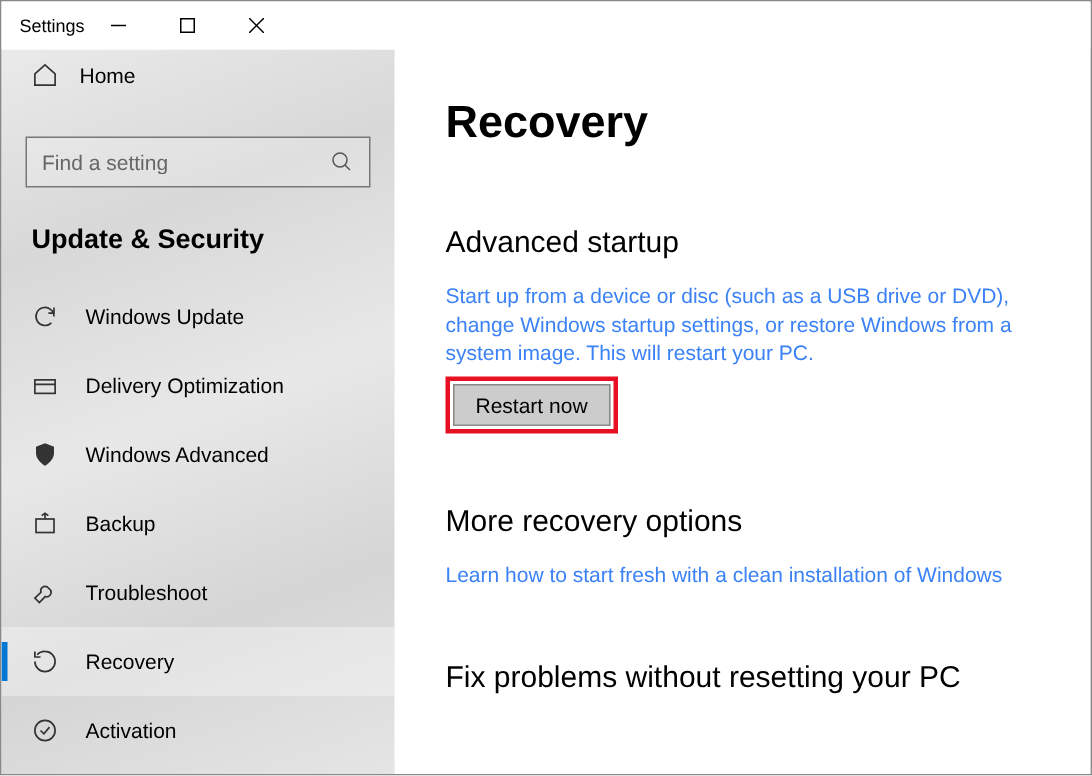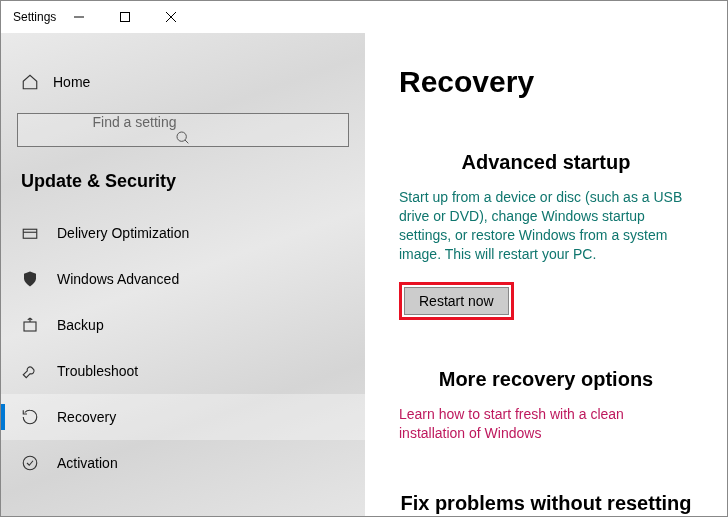--- a/index.html
+++ b/index.html
@@ -4,41 +4,41 @@
 <style>
 * { margin: 0; padding: 0; box-sizing: border-box; font-family: "Segoe UI", Arial, sans-serif; }
 body { width: 728px; height: 517px; overflow: hidden; background: #fff; }
 .window { width: 728px; height: 517px; border: 1px solid #888; display: flex; flex-direction: column; background: #fff; }
 .titlebar { height: 32px; display: flex; align-items: center; padding-left: 12px; background: #fff; }
 .title { font-size: 12px; color: #000; }
 .winbtns { display: flex; }
 .winbtn { width: 46px; height: 32px; display: flex; align-items: center; justify-content: center; }
 .winbtn svg { width: 10px; height: 10px; }
 .body { flex: 1; display: flex; overflow: hidden; }
-.sidebar { width: 364px; background: linear-gradient(160deg, #eaeaea 0%, #d8d8d8 25%, #e8e8e8 50%, #d5d5d5 75%, #e5e5e5 100%); position: relative; padding-top: 32px; display: flex; flex-direction: column; }
+.sidebar { width: 262px; background: linear-gradient(160deg, #eaeaea 0%, #d8d8d8 25%, #e8e8e8 50%, #d5d5d5 75%, #e5e5e5 100%); position: relative; display: flex; flex-direction: column; }
 .home { display: flex; align-items: center; gap: 14px; padding: 8px 20px; margin-bottom: 14px; }
 .home svg { width: 18px; height: 18px; }
 .home-label { font-size: 14px; color: #000; }
-.searchwrap { margin: 0 16px 24px; border: 1px solid #777; height: 34px; display: flex; align-items: center; padding: 0 10px; background: rgba(255,255,255,0.2); flex-direction: column; }
+.searchwrap { margin: 10px 16px 24px; border: 1px solid #777; height: 34px; display: flex; align-items: center; padding: 0 10px; background: rgba(255,255,255,0.2); }
 .search { flex: 1; border: none; background: transparent; font-size: 14px; outline: none; color: #555; }
 .search::placeholder { color: #666; }
 .searchwrap svg { width: 16px; height: 16px; }
 .category { font-size: 18px; font-weight: 600; color: #000; padding: 0 20px; margin-bottom: 18px; }
 .navlist { display: flex; flex-direction: column; }
 .navitem { display: flex; align-items: center; gap: 18px; padding: 14px 20px; font-size: 14px; color: #000; position: relative; }
 .navitem.active::before { content: ""; position: absolute; left: 0; top: 10px; bottom: 10px; width: 4px; background: #0078d4; }
 .navitem.active { background: rgba(255,255,255,0.35); }
 .navitem svg { width: 18px; height: 18px; flex-shrink: 0; }
 .content { flex: 1; padding: 32px 34px 0; overflow: hidden; background: #fff; }
 .h1 { font-size: 30px; font-weight: 600; margin-bottom: 52px; }
-.h2 { font-size: 20px; font-weight: 700; margin-bottom: 14px; text-align: center; }
-.para { font-size: 14px; color: #0f766e; line-height: 1.35; margin-bottom: 18px; }
+.h2 { font-size: 20px; font-weight: 400; margin-bottom: 14px; }
+.para { font-size: 14px; color: #3b82f6; line-height: 1.35; margin-bottom: 6px; }
 .btnwrap { display: inline-block; border: 3px solid #e81123; padding: 2px; margin-bottom: 48px; }
 .btn { background: #ccc; border: 1px solid #888; padding: 5px 14px; font-size: 14px; display: inline-block; }
-.link { color: #be185d; font-size: 14px; line-height: 1.4; display: inline-block; margin-bottom: 48px; }
+.link { color: #3b82f6; font-size: 14px; line-height: 1.4; display: inline-block; margin-bottom: 48px; }
 </style>
 </head>
 <body>
 
 <div class="window">
   <div class="titlebar">
     <span class="title">Settings</span>
     <div class="winbtns">
       <div class="winbtn">
           <svg viewBox="0 0 10 10">
@@ -68,20 +68,26 @@
       </div>
       <div class="searchwrap">
         <input class="search" placeholder="Find a setting" style="">
         <svg viewBox="0 0 24 24" fill="none" stroke="#555" stroke-width="1.5">
             <circle cx="10" cy="10" r="7"></circle>
             <line x1="20" y1="20" x2="15" y2="15"></line>
           </svg>
       </div>
       <div class="category">Update &amp; Security</div>
       <div class="navlist">
+        <div class="navitem">
+          <svg viewBox="0 0 24 24" fill="none" stroke="#333" stroke-width="1.5">
+              <path d="M20 12a8 8 0 10-2.3 5.6M20 4v5h-5"></path>
+            </svg>
+          <span>Windows Update</span>
+        </div>
         <div class="navitem">
           <svg viewBox="0 0 24 24" fill="none" stroke="#333" stroke-width="1.5">
               <rect x="3" y="7" width="18" height="12"></rect>
               <line x1="3" y1="11" x2="21" y2="11"></line>
             </svg>
           <span>Delivery Optimization</span>
         </div>
         <div class="navitem">
           <svg viewBox="0 0 24 24" fill="#333">
               <path d="M12 2 L20 5 V11 C20 17 12 22 12 22 C12 22 4 17 4 11 V5 Z"></path>

